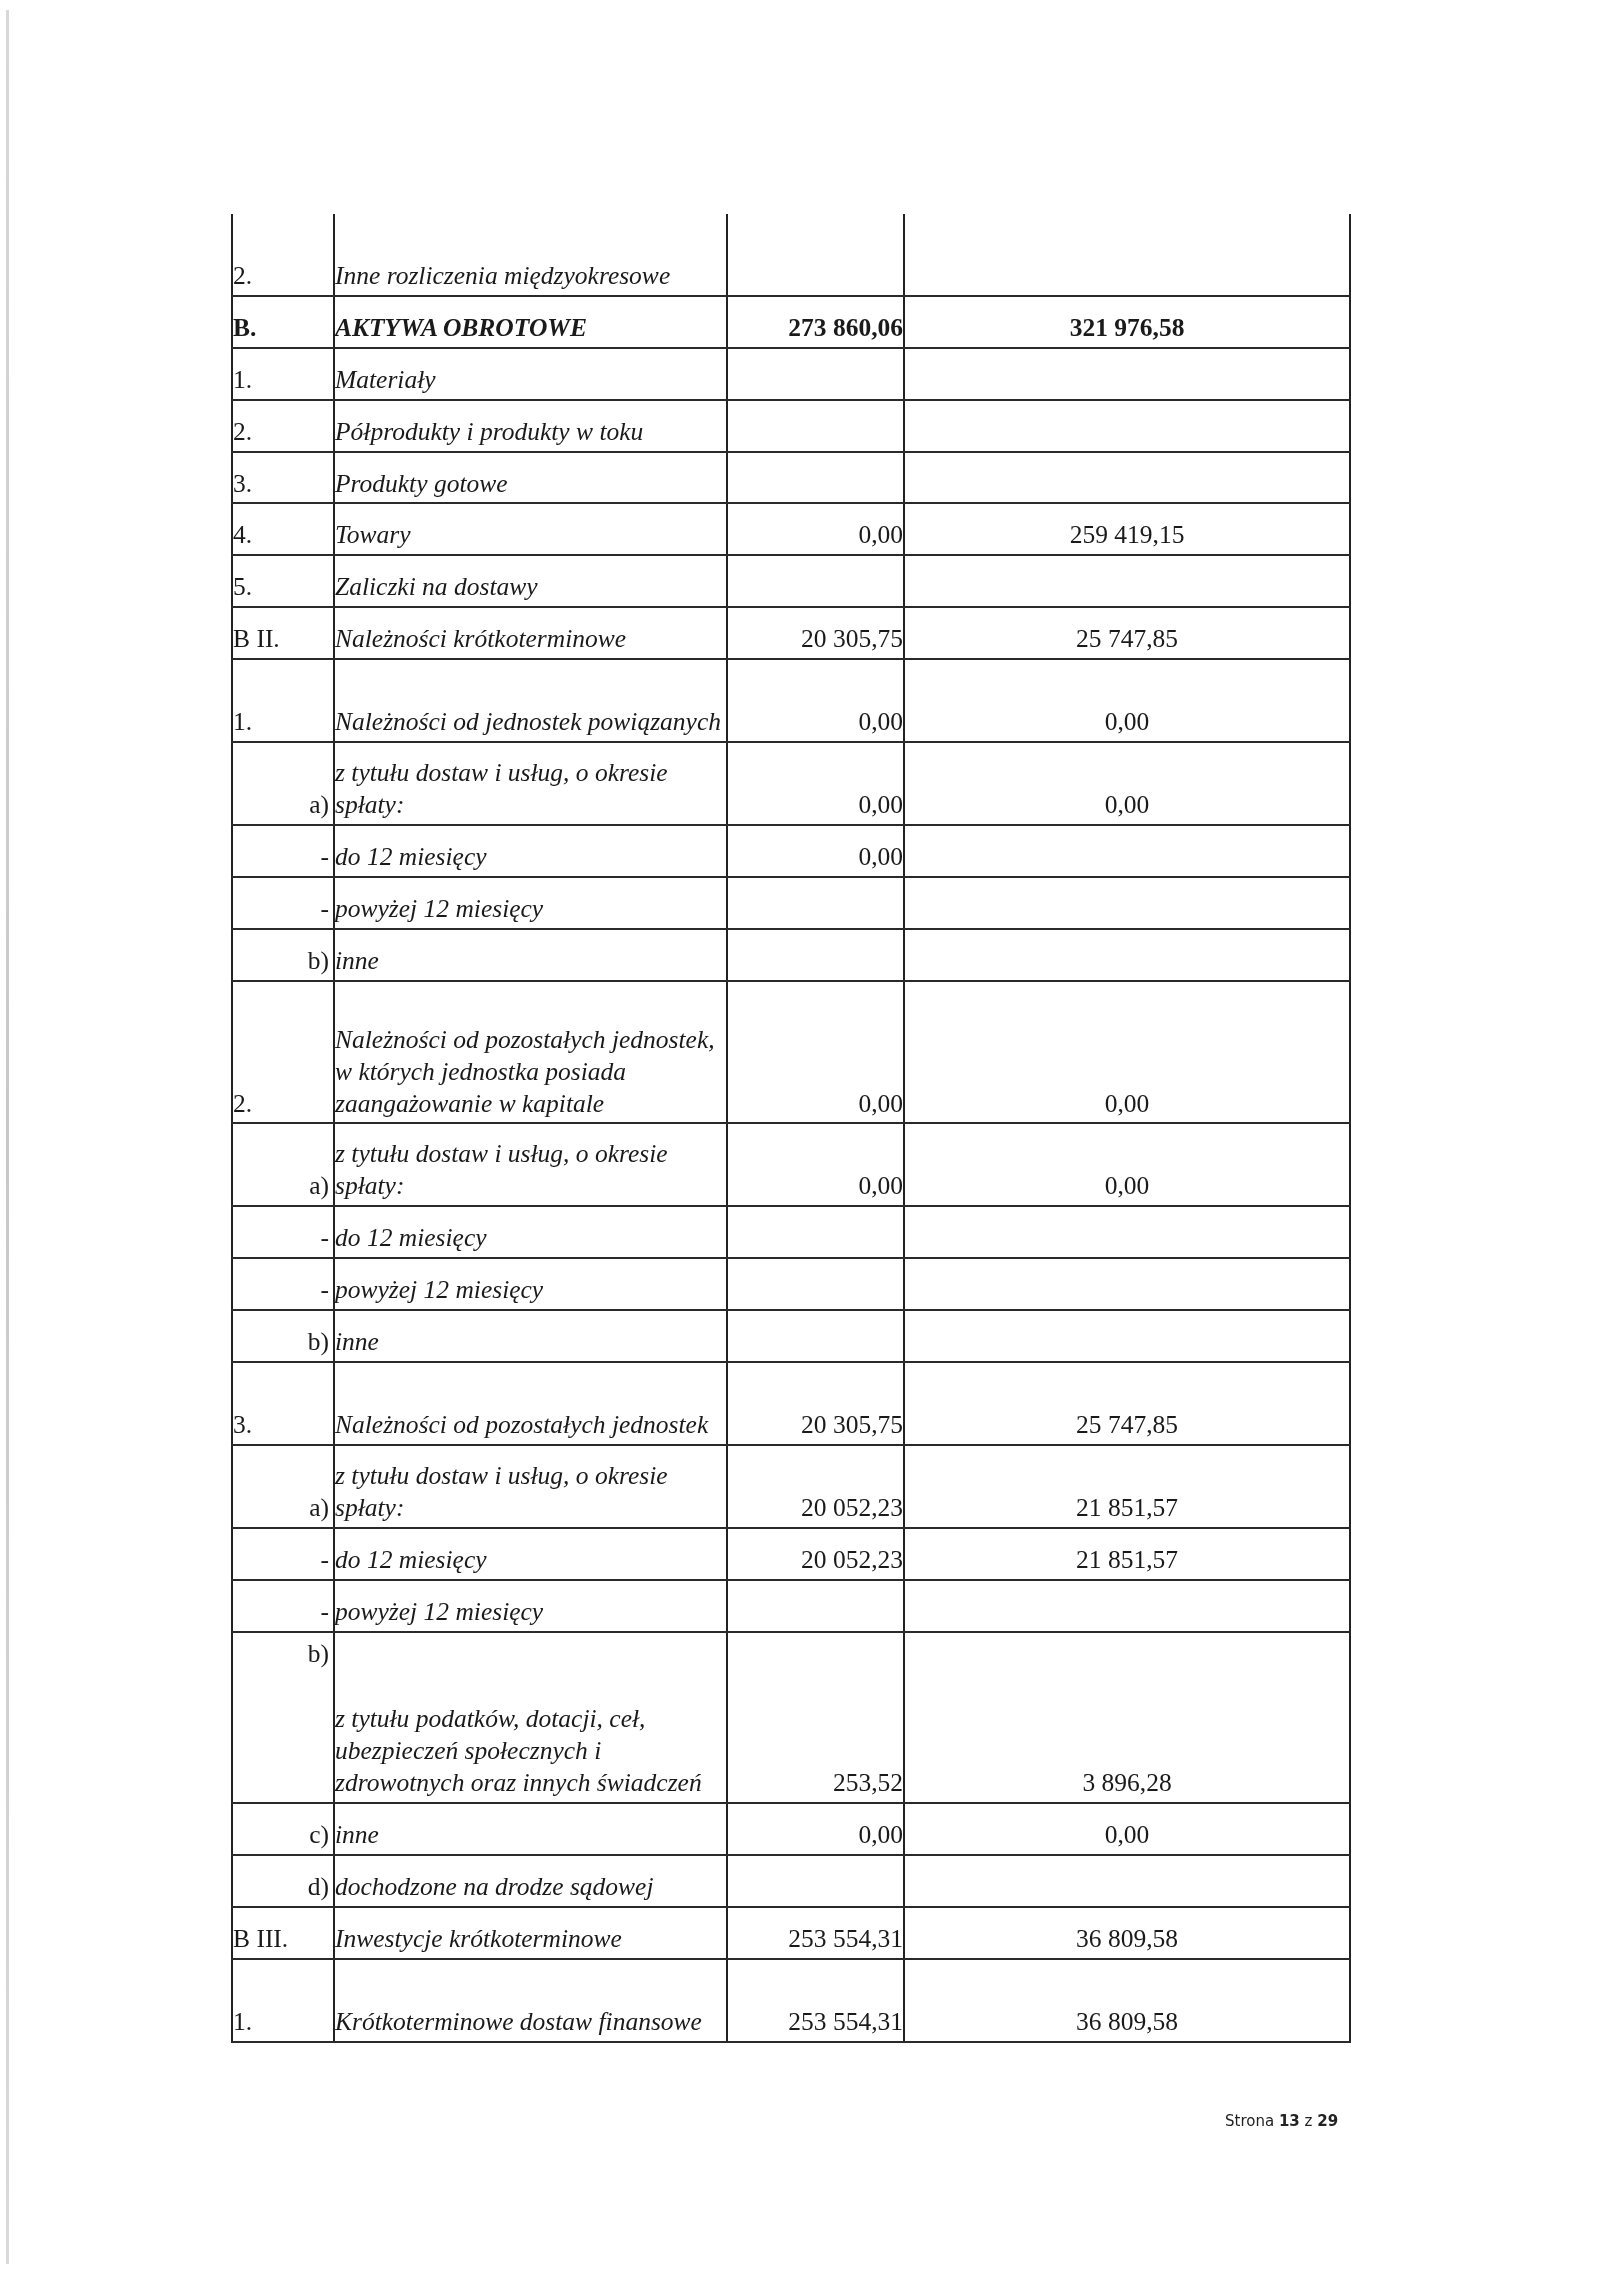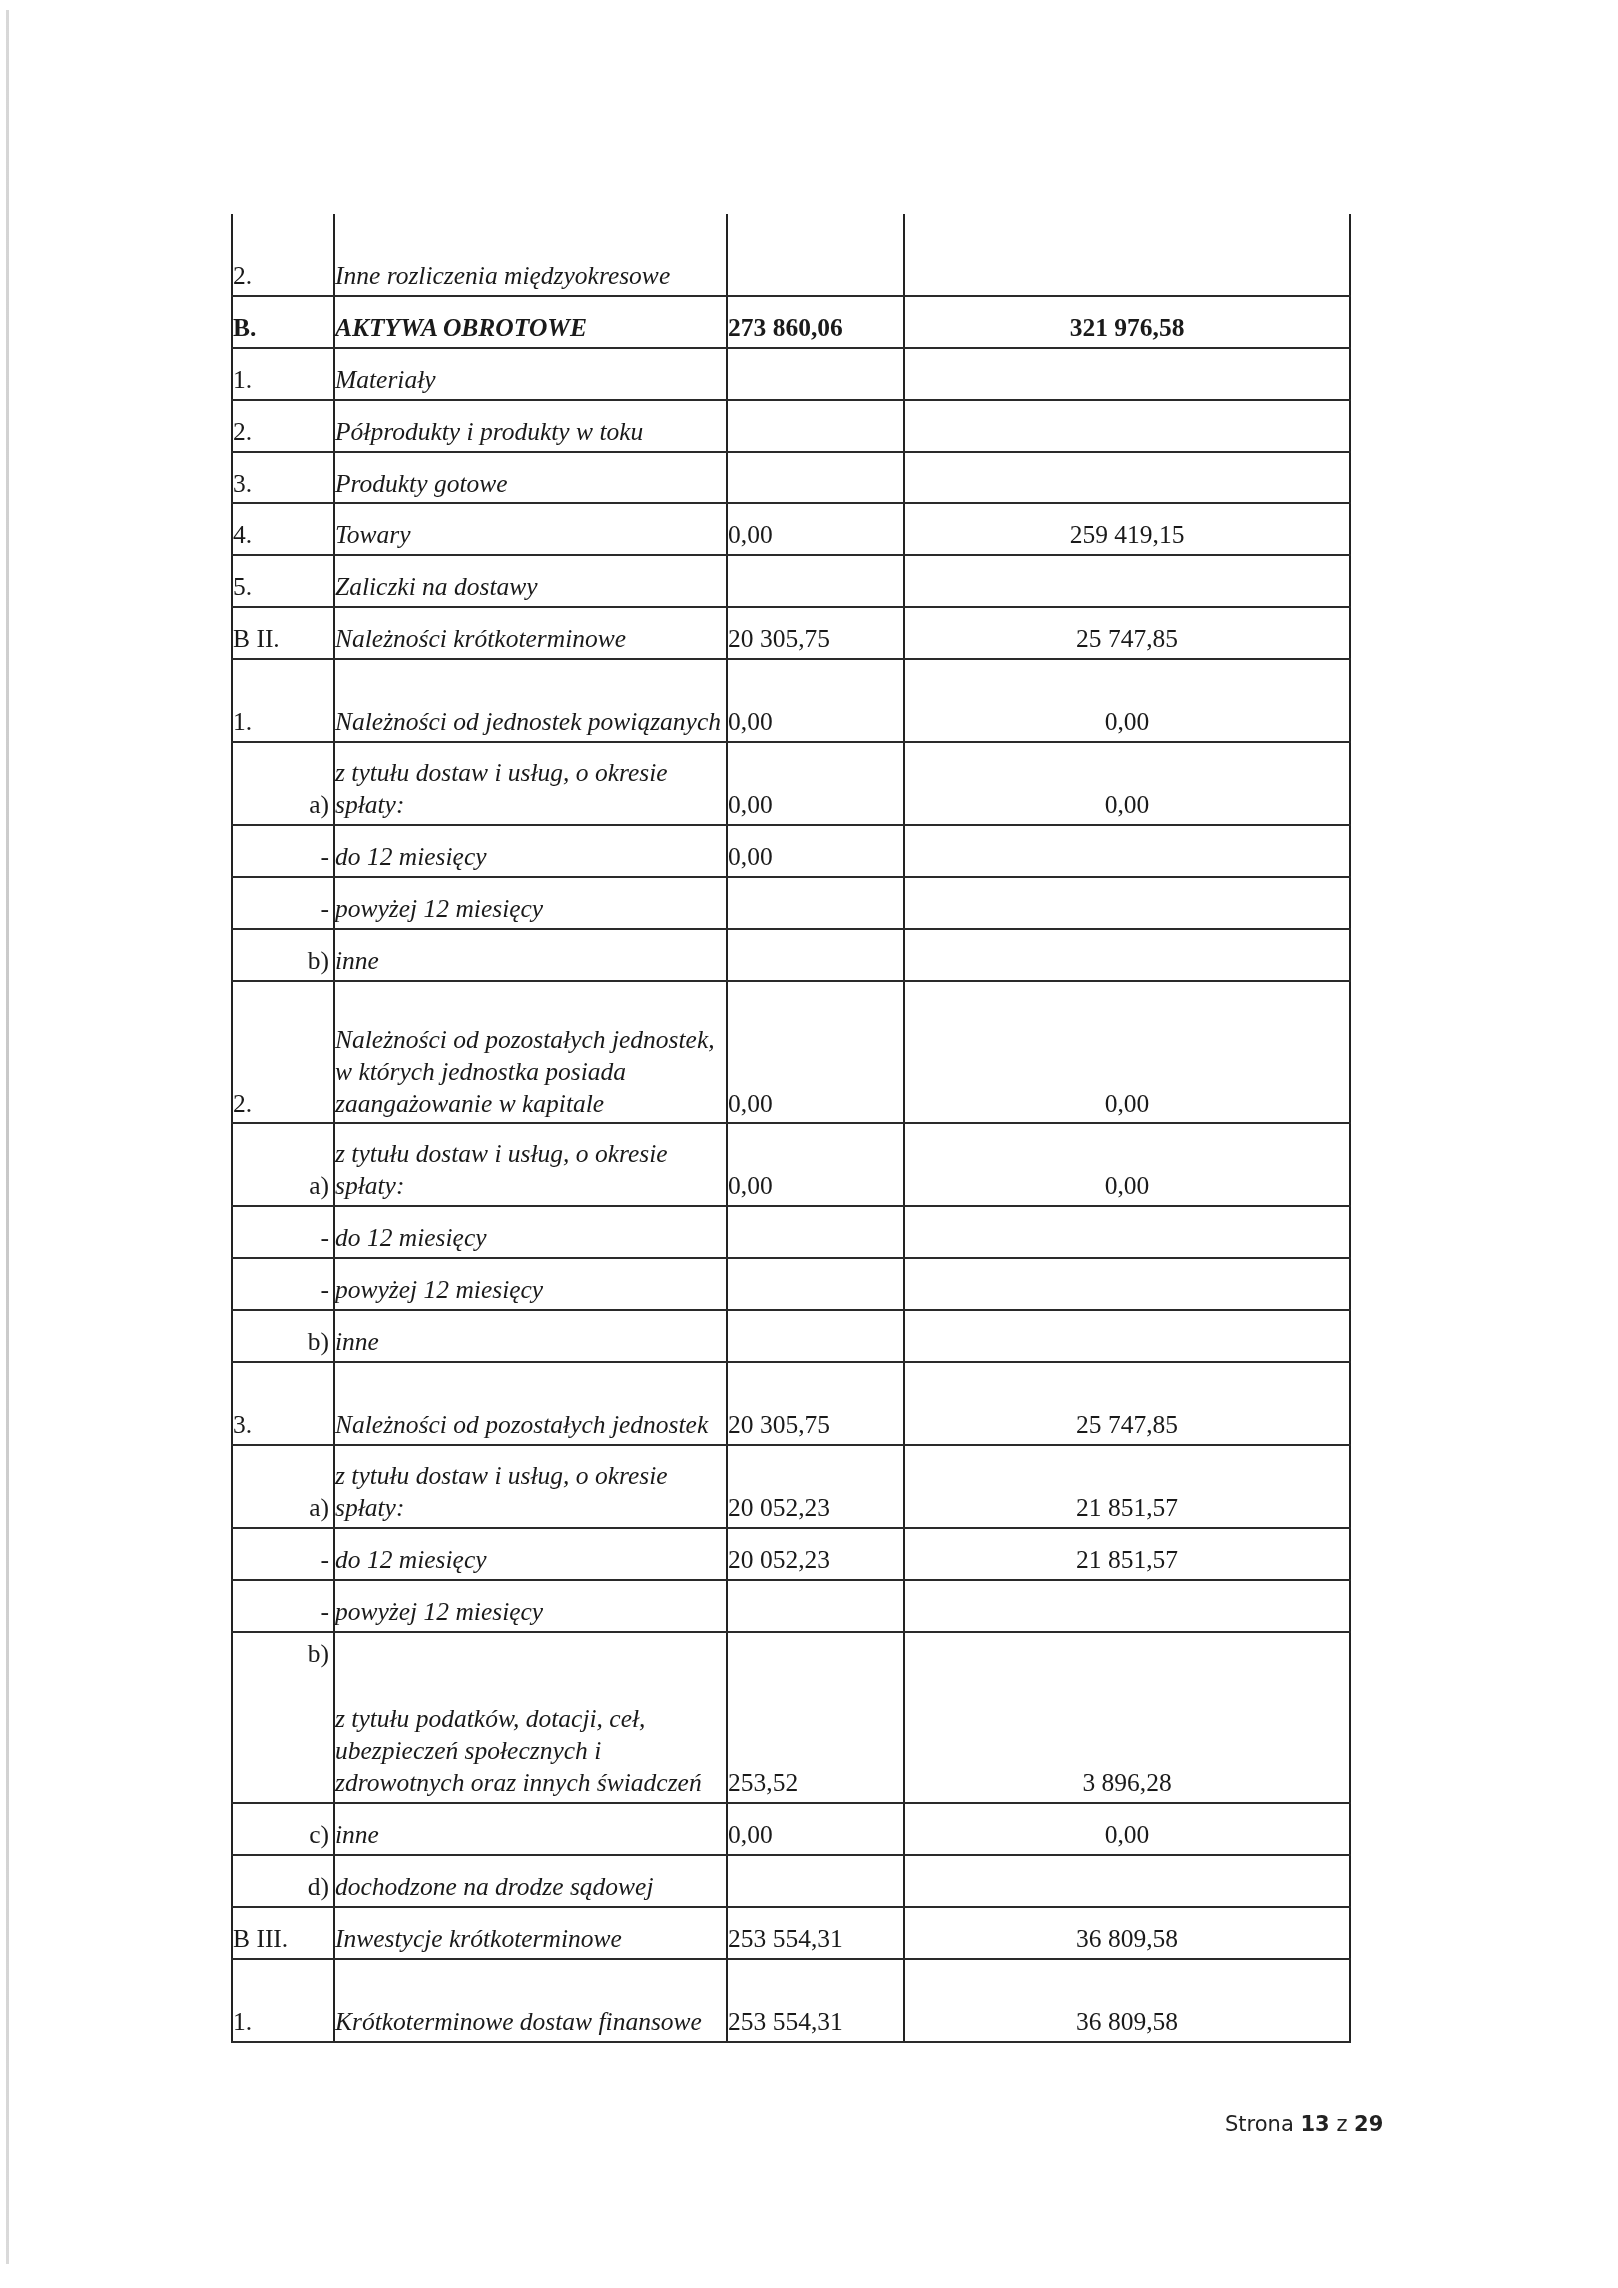--- a/index.html
+++ b/index.html
@@ -25,31 +25,31 @@
     border-left: 2px solid #222; border-right: 2px solid #222;
     border-bottom: 2.5px solid #2a2a2a;
     font-size: 25.5px; line-height: 32px; vertical-align: bottom;
     padding: 0 0 2.9px 0;
   }
   table.bilans tr.first td { border-top: none; }
   td.no { padding-left: 5.9px; }
   td.no.sub { text-align: right; padding-right: 3.9px; }
   td.no.sub-top { vertical-align: top; padding-top: 5.9px; }
   td.desc { padding-left: 9.8px; padding-right: 5.9px; font-style: italic; }
-  td.num { text-align: left; padding-right: 7.8px; }
+  td.num { text-align: right; padding-right: 7.8px; }
   td.num2 { text-align: center; padding-right: 6.9px; }
   tr.bold td { font-weight: bold; }
   tr.h1 td { height: 47px; }
   tr.h2 td { height: 78px; }
   tr.h4 td { height: 138px; border-radius: 17px; }
   tr.h5 td { height: 161px; }
   .footer {
     position: absolute; left: 1225px; top: 2112px;
     font-family: "DejaVu Sans", "Liberation Sans", sans-serif;
-    font-size: 21px; color: #222;
+    font-size: 15px; color: #222;
   }
   .footer b { font-weight: bold; }
 </style>
 </head>
 <body>
 
 <div class="scanline"></div>
 
 <div class="sheet">
   <table class="bilans">

